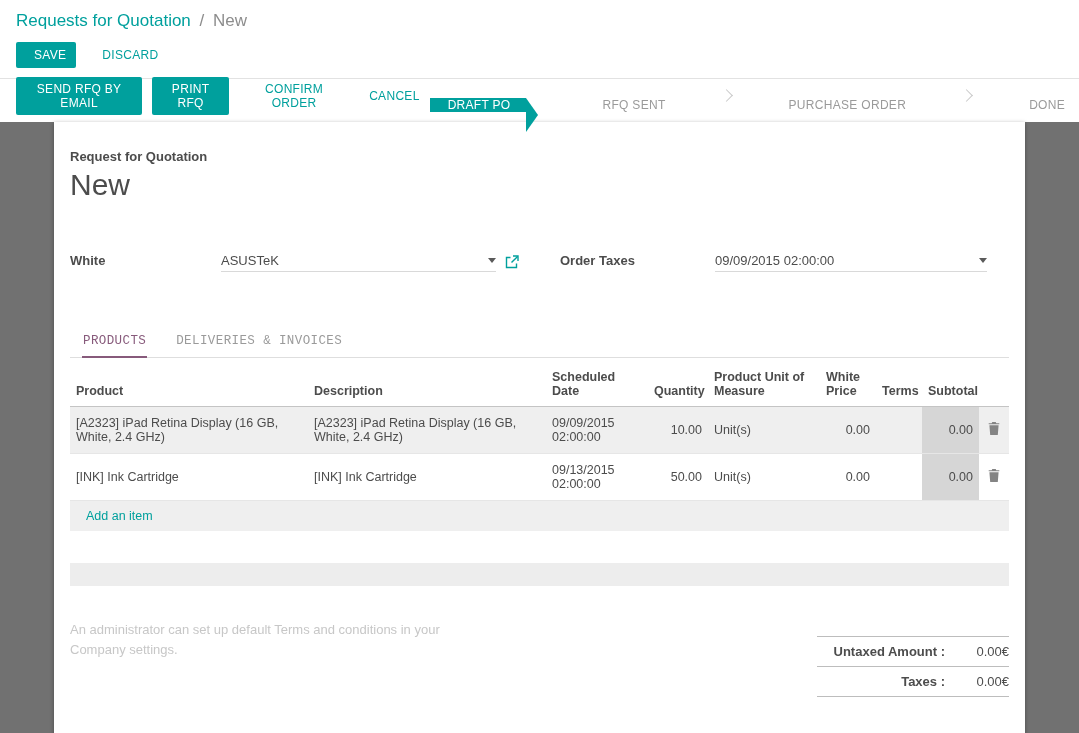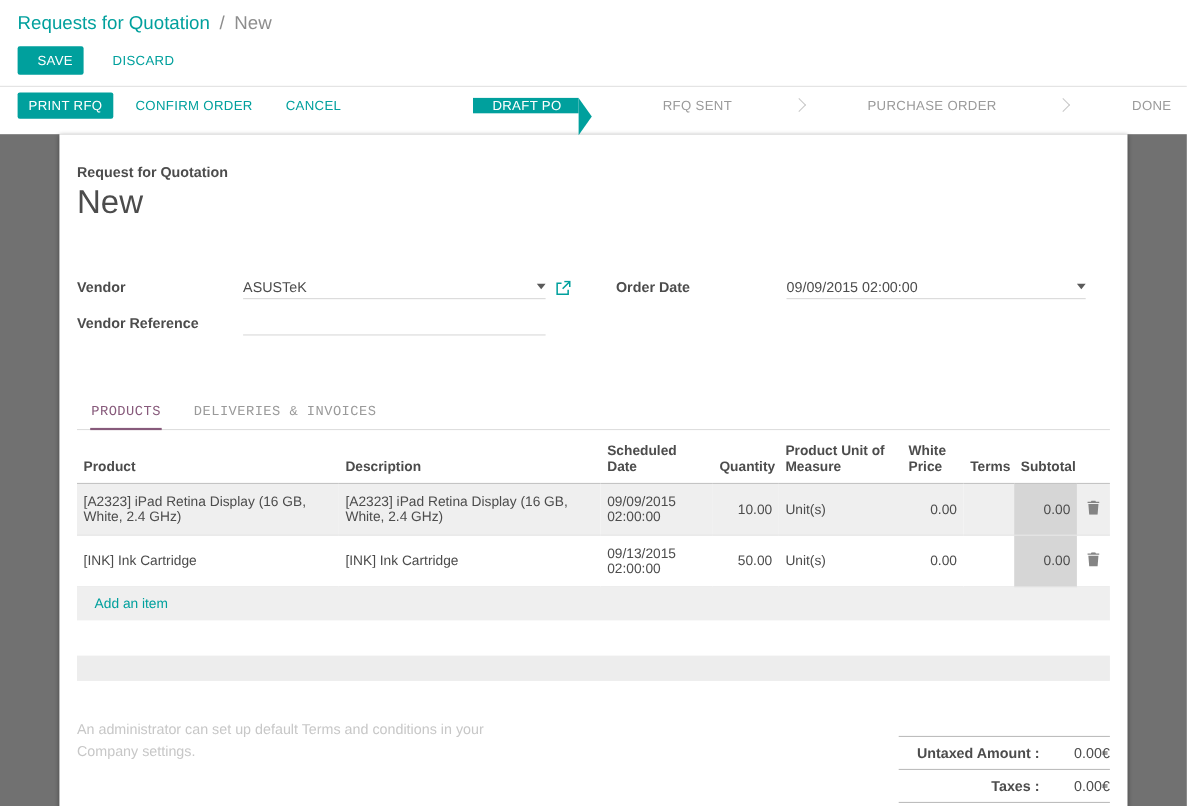--- a/index.html
+++ b/index.html
@@ -31,21 +31,21 @@
   
   .toolbar {
     border-top: 1px solid #e2e2e2;
     background: #fff;
     height: 34px;
     display: flex; justify-content: space-between; align-items: stretch;
   }
   .toolbar-left { display: flex; align-items: center; gap: 10px; padding-left: 16px; }
   .toolbar-left .btn { padding: 5px 10px; }
 
-  .statusbar { display: flex; align-items: center; gap: 44px; }
+  .statusbar { display: flex; align-items: flex-end; gap: 44px; }
   .stage {
     display: flex; align-items: center;
     font-size: 12px; color: #9a9a9a; letter-spacing: .3px;
     padding: 0 14px; cursor: pointer; white-space: nowrap;
   }
   .stage-active {
     position: relative;
     background: #00A09D; color: #fff;
     padding: 0 16px 0 18px; margin-right: 18px;
   }
@@ -150,20 +150,21 @@
     <span class="bc-current">New</span>
   </div>
   <div class="header-actions">
     <button class="btn btn-primary">SAVE</button>
     <button class="btn">DISCARD</button>
   </div>
 </div>
 
 <div class="toolbar">
   <div class="toolbar-left">
+    <button class="btn btn-primary">SEND RFQ BY EMAIL</button>
     <button class="btn btn-primary">PRINT RFQ</button>
     <button class="btn">CONFIRM ORDER</button>
     <button class="btn">CANCEL</button>
   </div>
   <div class="statusbar">
     <div class="stage stage-active">DRAFT PO</div>
     <div class="stage">RFQ SENT</div>
     <span class="chev"></span>
     <div class="stage">PURCHASE ORDER</div>
     <span class="chev"></span>
@@ -173,43 +174,37 @@
 
 <div class="content">
   <div class="sheet">
 
     <div class="sheet-subtitle">Request for Quotation</div>
     <div class="sheet-title">New</div>
 
     <div class="fields">
       <div class="fields-col-left">
         <div class="field-row">
-          <div class="field-label">Vendor</div>
+          <div class="field-label">White</div>
           <div class="field-input field-input-vendor">
             <span>ASUSTeK</span>
             <span class="caret"></span>
           </div>
           <span class="ext-link">
             <svg width="14" height="14" viewBox="0 0 14 14">
               <path fill="none" stroke="#00A09D" stroke-width="1.4" d="M5.5 2.5H1.5v10h10V8.5"></path>
               <path fill="none" stroke="#00A09D" stroke-width="1.4" d="M8 1h5v5"></path>
               <path fill="none" stroke="#00A09D" stroke-width="1.4" d="M12.6 1.4L6.5 7.5"></path>
             </svg>
           </span>
         </div>
-        <div class="field-row">
-          <div class="field-label">Vendor Reference</div>
-          <div class="field-input field-input-vendor">
-            <span></span>
-          </div>
-        </div>
       </div>
       <div class="fields-col-right">
         <div class="field-row">
-          <div class="field-label field-label-right">Order Date</div>
+          <div class="field-label field-label-right">Order Taxes</div>
           <div class="field-input field-input-date">
             <span>09/09/2015 02:00:00</span>
             <span class="caret"></span>
           </div>
         </div>
       </div>
     </div>
 
     <div class="tabs">
       <div class="tab tab-active">PRODUCTS</div>

